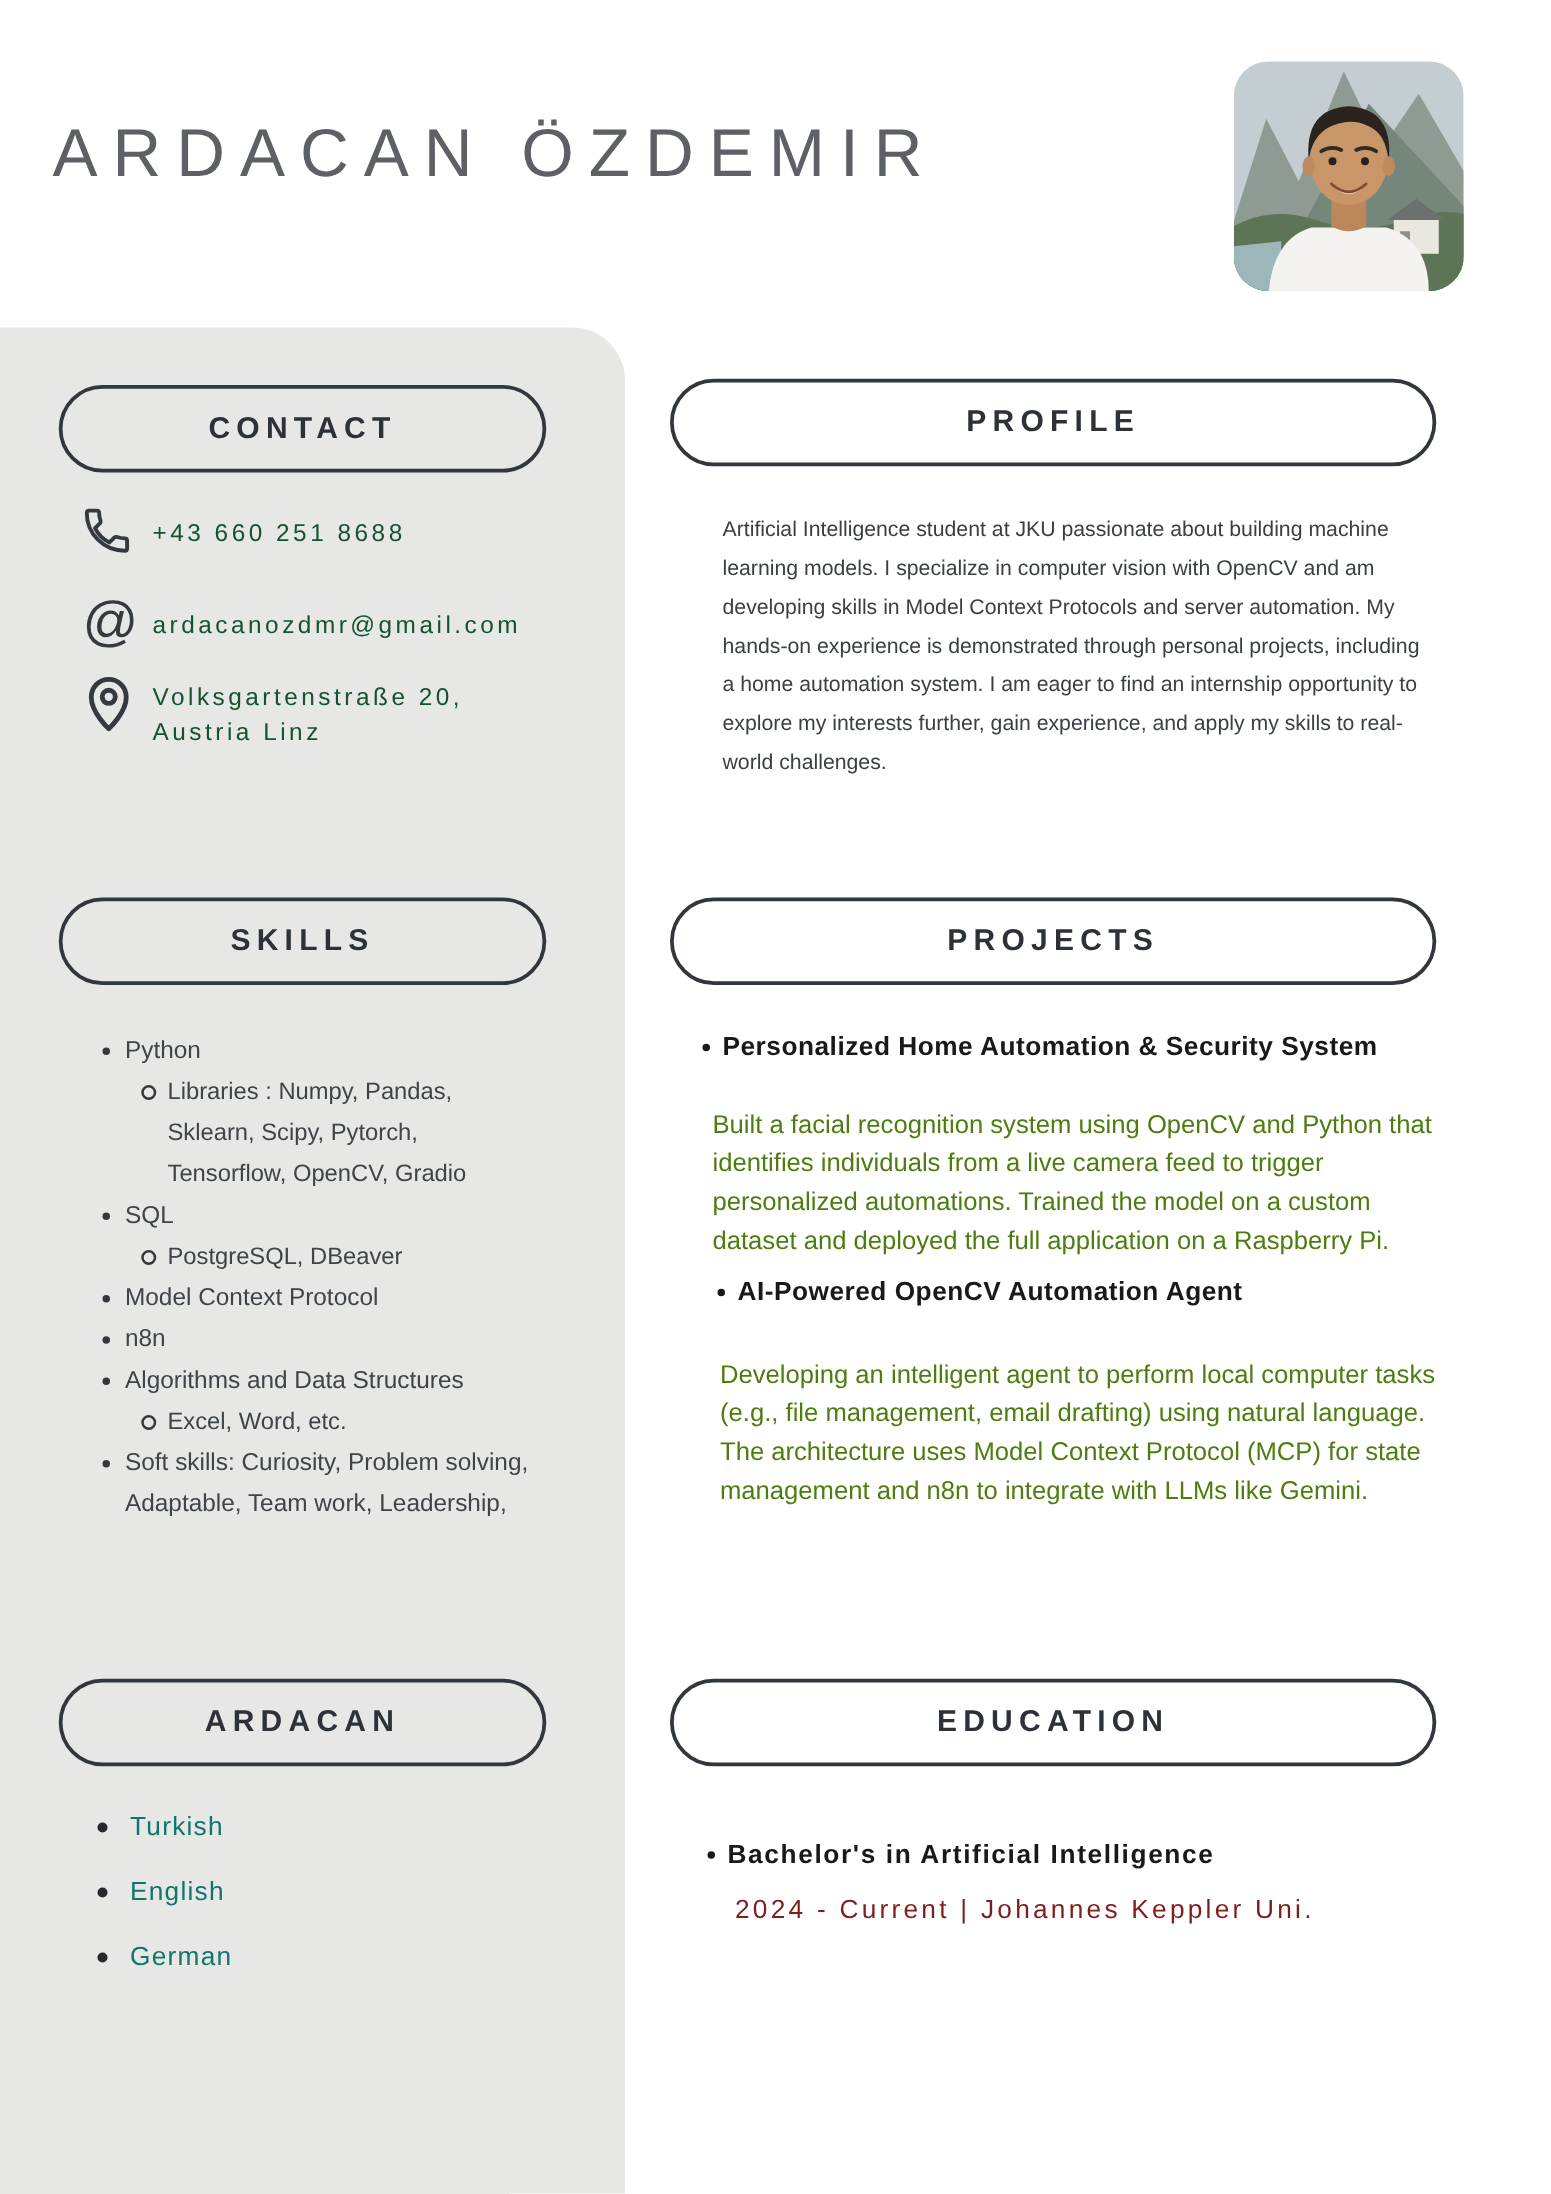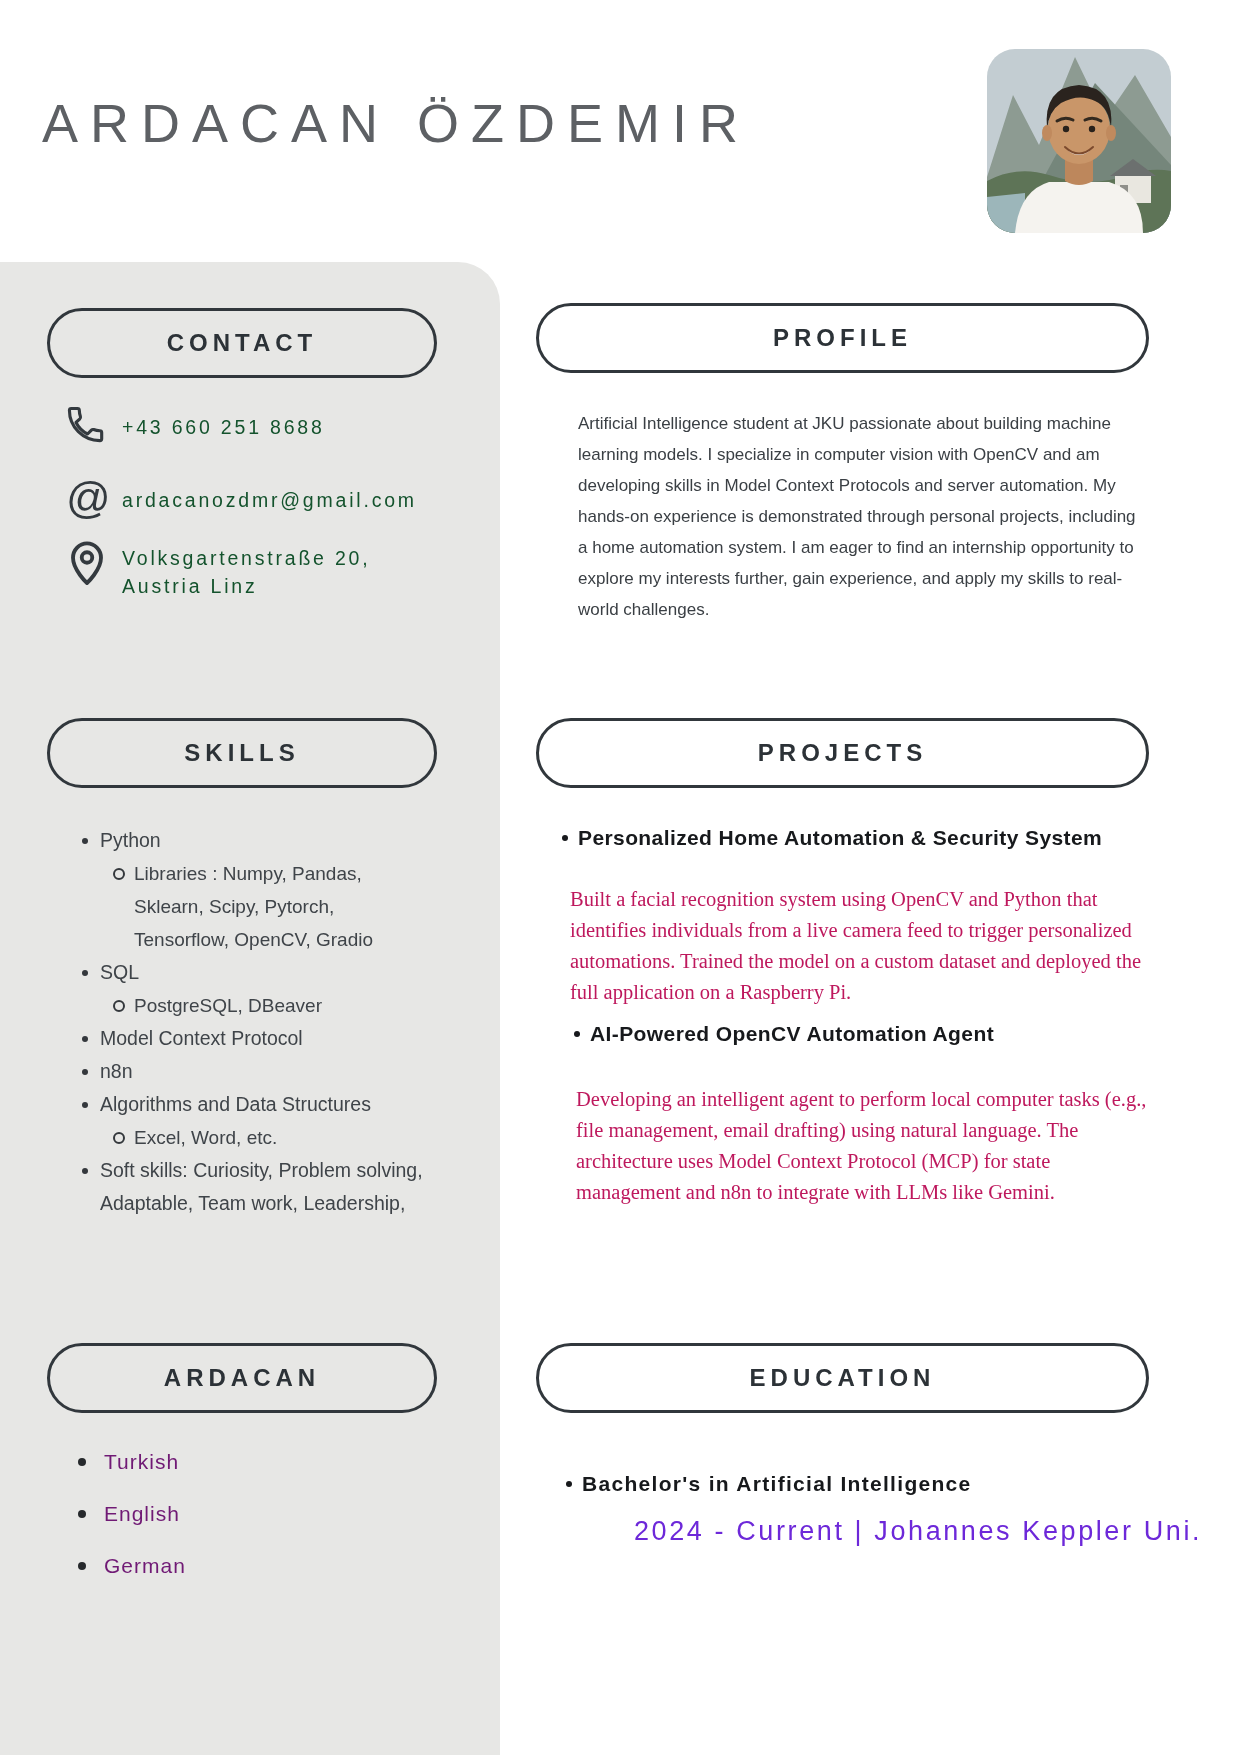--- a/index.html
+++ b/index.html
@@ -77,48 +77,48 @@
   }
   .skill.lvl2{margin-left:33px;padding-left:21px;width:320px;font-size:19px;}
   .skill.lvl2::before{
     content:"";position:absolute;left:0;top:11px;width:8px;height:8px;border-radius:50%;
     border:2px solid #34383c;background:transparent;
   }
   
   .lang-list{position:absolute;left:78px;top:1436px;width:380px;}
   .lang-row{display:flex;align-items:center;height:52px;}
   .lang-bullet{width:8px;height:8px;border-radius:50%;background:#26292c;margin-right:18px;flex:none;}
-  .lang-label{font-size:21px;color:#701a75;letter-spacing:1px;width:106px;flex:none;}
+  .lang-label{font-size:21px;color:#0f766e;letter-spacing:1px;width:106px;flex:none;}
   .bar-track{width:228px;height:10px;flex:none;}
   .bar-fill{height:10px;border-radius:5px;background:var(--bar-color);}
   
   .profile-text{
     position:absolute;left:578px;top:408px;width:562px;
     font-size:17px;line-height:31px;color:var(--body-text);
   }
   .bullet-title{
     position:absolute;padding-left:16px;
     font-size:21px;font-weight:bold;color:#17191c;letter-spacing:0.4px;
     white-space:nowrap;
   }
   .bullet-title::before{
     content:"";position:absolute;left:0;top:9px;width:6px;height:6px;border-radius:50%;background:#17191c;
   }
   .proj-title-1{left:562px;top:826px;}
   .proj-title-2{left:574px;top:1022px;}
   .proj-desc{
     position:absolute;width:582px;
-    font-size:20.5px;line-height:31px;color:#be185d;font-family:Liberation Serif, serif;
+    font-size:20.5px;line-height:31px;color:#4d7c0f;
   }
   .proj-desc-1{left:570px;top:884px;}
   .proj-desc-2{left:576px;top:1084px;}
   .edu-degree{left:566px;top:1472px;letter-spacing:1.3px;}
   .edu-details{
     position:absolute;left:588px;top:1516px;
-    font-size:27px;letter-spacing:2.6px;color:#6d28d9;white-space:nowrap;margin-left:46px;
+    font-size:21px;letter-spacing:2.6px;color:#7f1d1d;white-space:nowrap;
   }
 </style>
 </head>
 <body>
 
 <div class="name">ARDACAN ÖZDEMIR</div>
 
 <div class="photo">
   <svg viewBox="0 0 184 184" aria-hidden="true">
     <rect width="184" height="184" fill="#c3cdd2"></rect>

